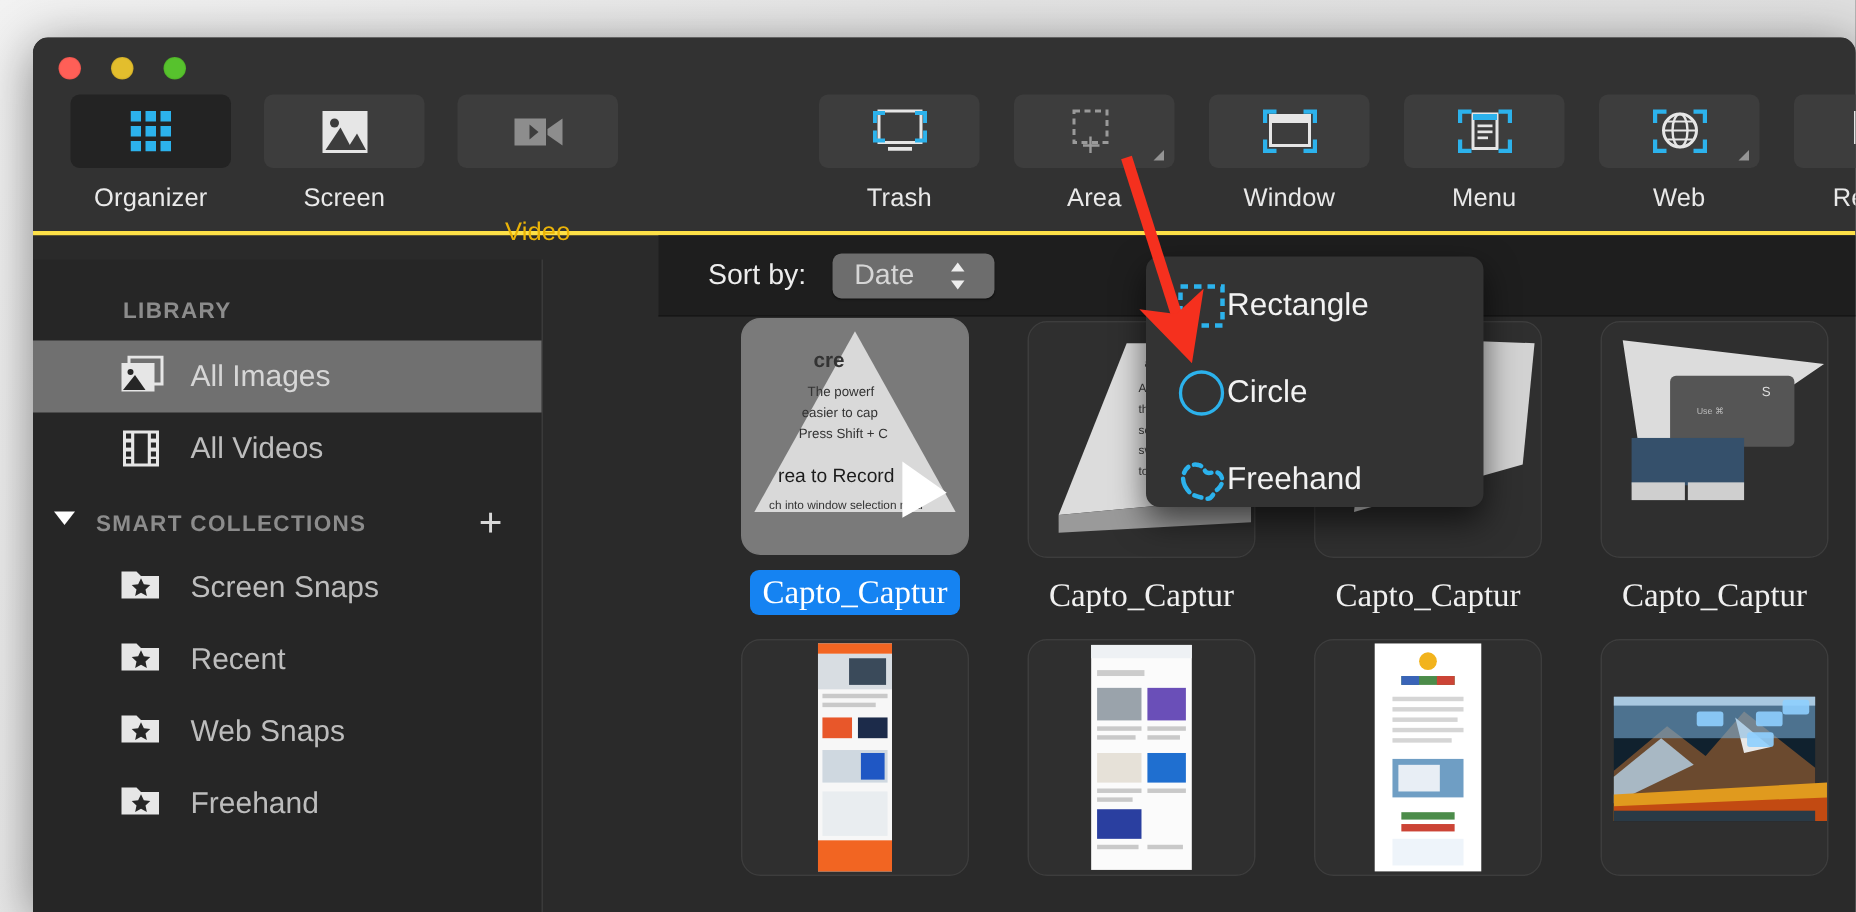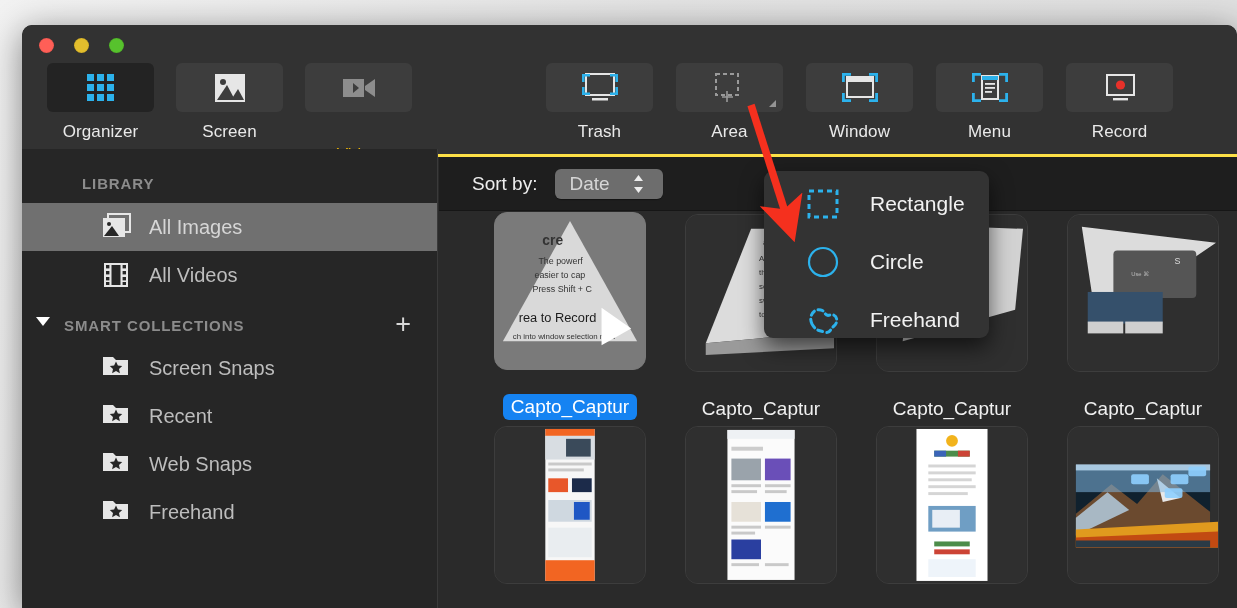--- a/index.html
+++ b/index.html
@@ -47,37 +47,37 @@
   .tblabel.dim{ color:#eab308;margin-top:33px; }
 
   
   .tri{
     position:absolute; right:7px; bottom:5px;
     width:0;height:0;border-left:7px solid transparent;border-bottom:7px solid #949494;
   }
 
   
   #sidebar{
-    position:absolute; left:0; top:124px; width:416px; bottom:0;
+    position:absolute; left:0; top:148px; width:340px; bottom:0;
     background:#262626;
     border-right:1px solid #3a3a3a;
   }
   .sb-header{
     font-size:15px; font-weight:bold; color:#8c8c8c; letter-spacing:.9px;
     padding:26px 0 11px 60px;
   }
   .sb-section{
     display:flex; align-items:flex-start; padding:18px 0 10px 14px;
   }
   .sb-caret{ width:0;height:0;border-left:7px solid transparent;border-right:7px solid transparent;border-top:9px solid #ffffff; margin-right:14px;}
   .sb-section .ttl{ font-size:15px; font-weight:bold; color:#8c8c8c; letter-spacing:.9px; flex:1;}
   .sb-plus{ color:#d8d8d8; font-size:27px; line-height:14px; font-weight:300; margin-right:26px;}
 
   .sb-row{
-    display:flex; align-items:center; height:48px; padding-left:80px; gap:17px;
+    display:flex; align-items:center; height:48px; padding-left:58px; gap:17px;
   }
   .sb-row.sel{ background:#707070; }
   .sb-row .label{ font-size:20px; color:#bdbdbd; }
   .sb-row.sel .label{ color:#d6d6d6; }
   .sbicon{ width:30px; height:28px; position:relative; flex:none; }
 
   
   #content{
     position:absolute; left:417px; top:132px; right:0; bottom:0;
     background:#2a2a2a;
@@ -98,37 +98,37 @@
   
   #grid{ position:absolute; left:0; top:55px; right:0; bottom:0; padding:14px 0 0 10px; }
   .gitem{ position:absolute; width:190px; }
   .thumb{
     width:152px; height:158px; margin:0 auto;
     background:#2f2f2f; border:1px solid #3d3d3d; border-radius:13px;
     overflow:hidden; position:relative;
   }
   .thumb.sel{ background:#7a7a7a; border-color:#7a7a7a; }
   .gcap{
-    margin-top:24px; text-align:center; font-size:19px; color:#f0f0f0;
-    white-space:nowrap; overflow:hidden;
+    margin-top:10px; text-align:center; font-size:22px; color:#f0f0f0;
+    white-space:nowrap; overflow:hidden;font-family:Liberation Serif, serif;
   }
   .gcap span{ padding:2px 8px; border-radius:6px; display:inline-block;}
   .gcap.sel span{ background:#1583f2; color:#ffffff; }
 
   
   .art{ position:absolute; inset:0; }
 
   
   #menu{
     position:absolute; left:742px; top:146px; width:225px; height:167px;
     background:#333333; border-radius:9px;
     box-shadow:0 9px 22px rgba(0,0,0,.6);
     z-index:40;
   }
-  .mrow{ display:flex; align-items:center; height:51px; padding-left:42px; gap:30px; margin-top:7px;}
+  .mrow{ display:flex; align-items:center; height:51px; padding-left:20px; margin-top:7px;}
   .mlabel{ font-size:21px; color:#f2f2f2; }
   .micon{ width:34px; height:32px; flex:none; position:relative;}
 
   
   #arrow{ position:absolute; left:0; top:0; width:100%; height:100%; pointer-events:none; z-index:50; }
 </style>
 </head>
 <body>
 
 <div id="window">
@@ -232,20 +232,35 @@
                 <rect x="17" y="20" width="7" height="1.8"></rect>
               </g>
               <path d="M4 2 h9 v2.8 h-6.2 v6.2 h-2.8 z" fill="#2CB2EC"></path>
               <path d="M40 2 h-9 v2.8 h6.2 v6.2 h2.8 z" fill="#2CB2EC"></path>
               <path d="M4 31 h9 v-2.8 h-6.2 v-6.2 h-2.8 z" fill="#2CB2EC"></path>
               <path d="M40 31 h-9 v-2.8 h6.2 v-6.2 h2.8 z" fill="#2CB2EC"></path>
             </svg>
 
        </div>
        <div class="tblabel">Menu</div>
+        </div>
+        <div class="tbitem">
+          <div class="tbicon">
+         <svg width="44" height="34" viewBox="0 0 44 34">
+              <circle cx="22" cy="16" r="11" fill="none" stroke="#e6e6e6" stroke-width="2"></circle>
+              <ellipse cx="22" cy="16" rx="5" ry="11" fill="none" stroke="#e6e6e6" stroke-width="1.6"></ellipse>
+              <path d="M11.5 16 h21 M13.5 10 h17 M13.5 22 h17" stroke="#e6e6e6" stroke-width="1.4"></path>
+              <path d="M4 2 h9 v2.8 h-6.2 v6.2 h-2.8 z" fill="#2CB2EC"></path>
+              <path d="M40 2 h-9 v2.8 h6.2 v6.2 h2.8 z" fill="#2CB2EC"></path>
+              <path d="M4 31 h9 v-2.8 h-6.2 v-6.2 h-2.8 z" fill="#2CB2EC"></path>
+              <path d="M40 31 h-9 v-2.8 h6.2 v-6.2 h2.8 z" fill="#2CB2EC"></path>
+            </svg>
+         <span class="tri"></span>
+       </div>
+       <div class="tblabel">Web</div>
         </div>
         <div class="tbitem">
           <div class="tbicon">
          <svg width="44" height="32" viewBox="0 0 44 32">
               <rect x="9" y="3" width="27" height="20" fill="none" stroke="#e6e6e6" stroke-width="2"></rect>
               <circle cx="22.5" cy="13" r="4.6" fill="#E8312A"></circle>
               <rect x="15" y="26" width="15" height="2.4" fill="#e6e6e6"></rect>
             </svg>
 
        </div>

